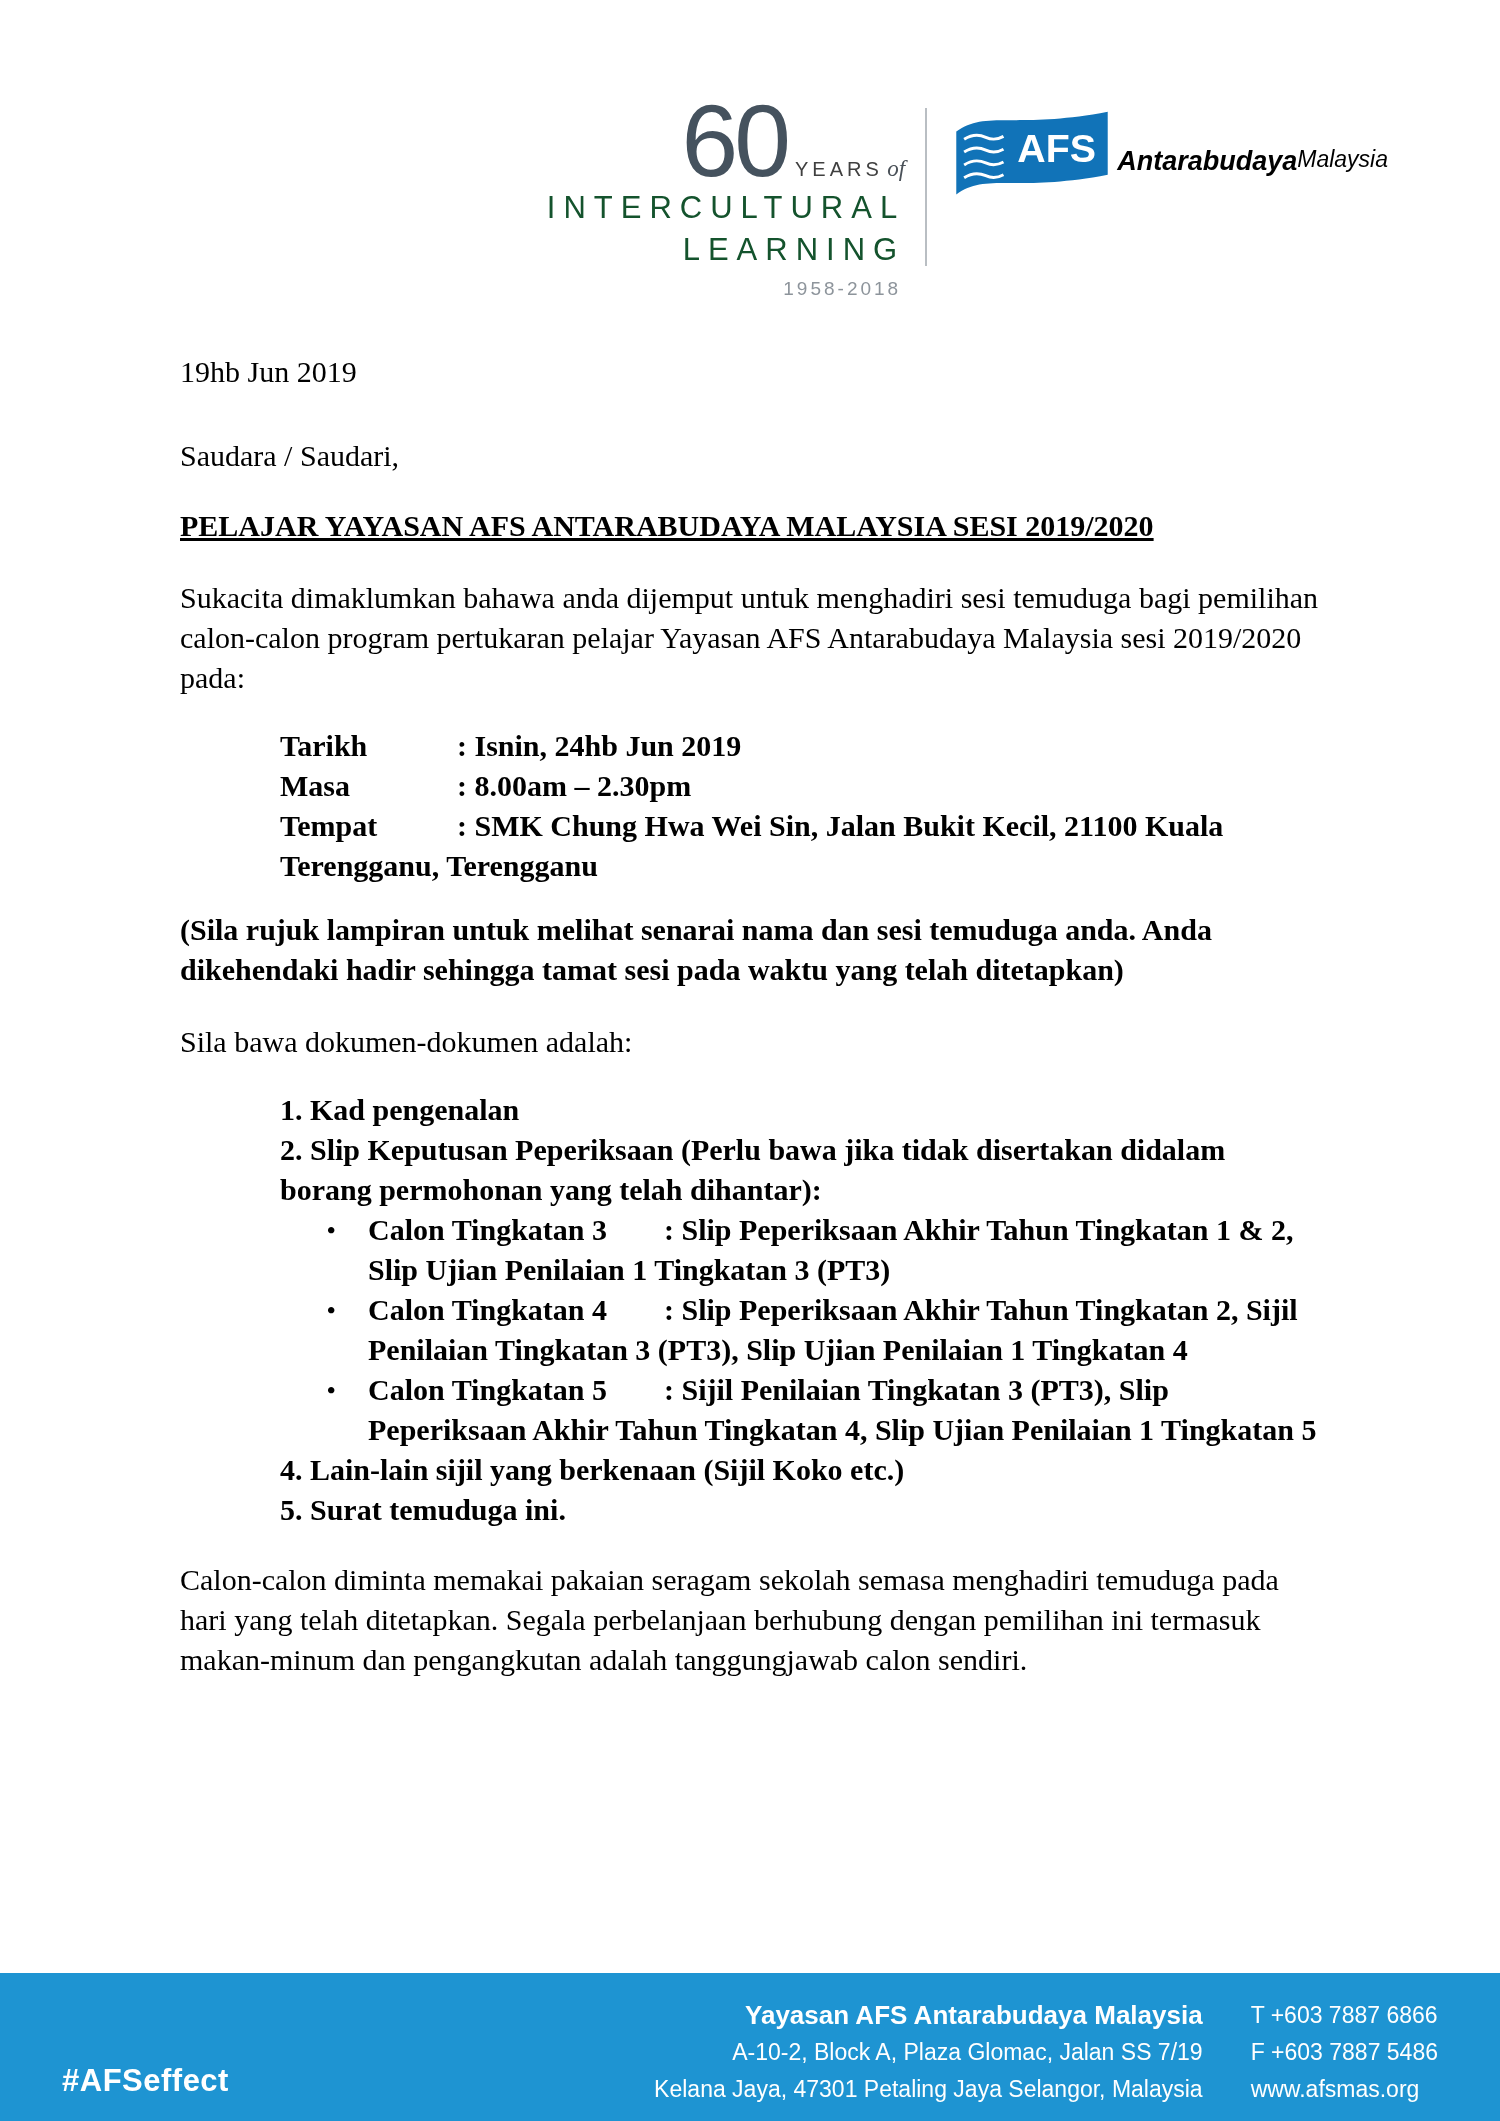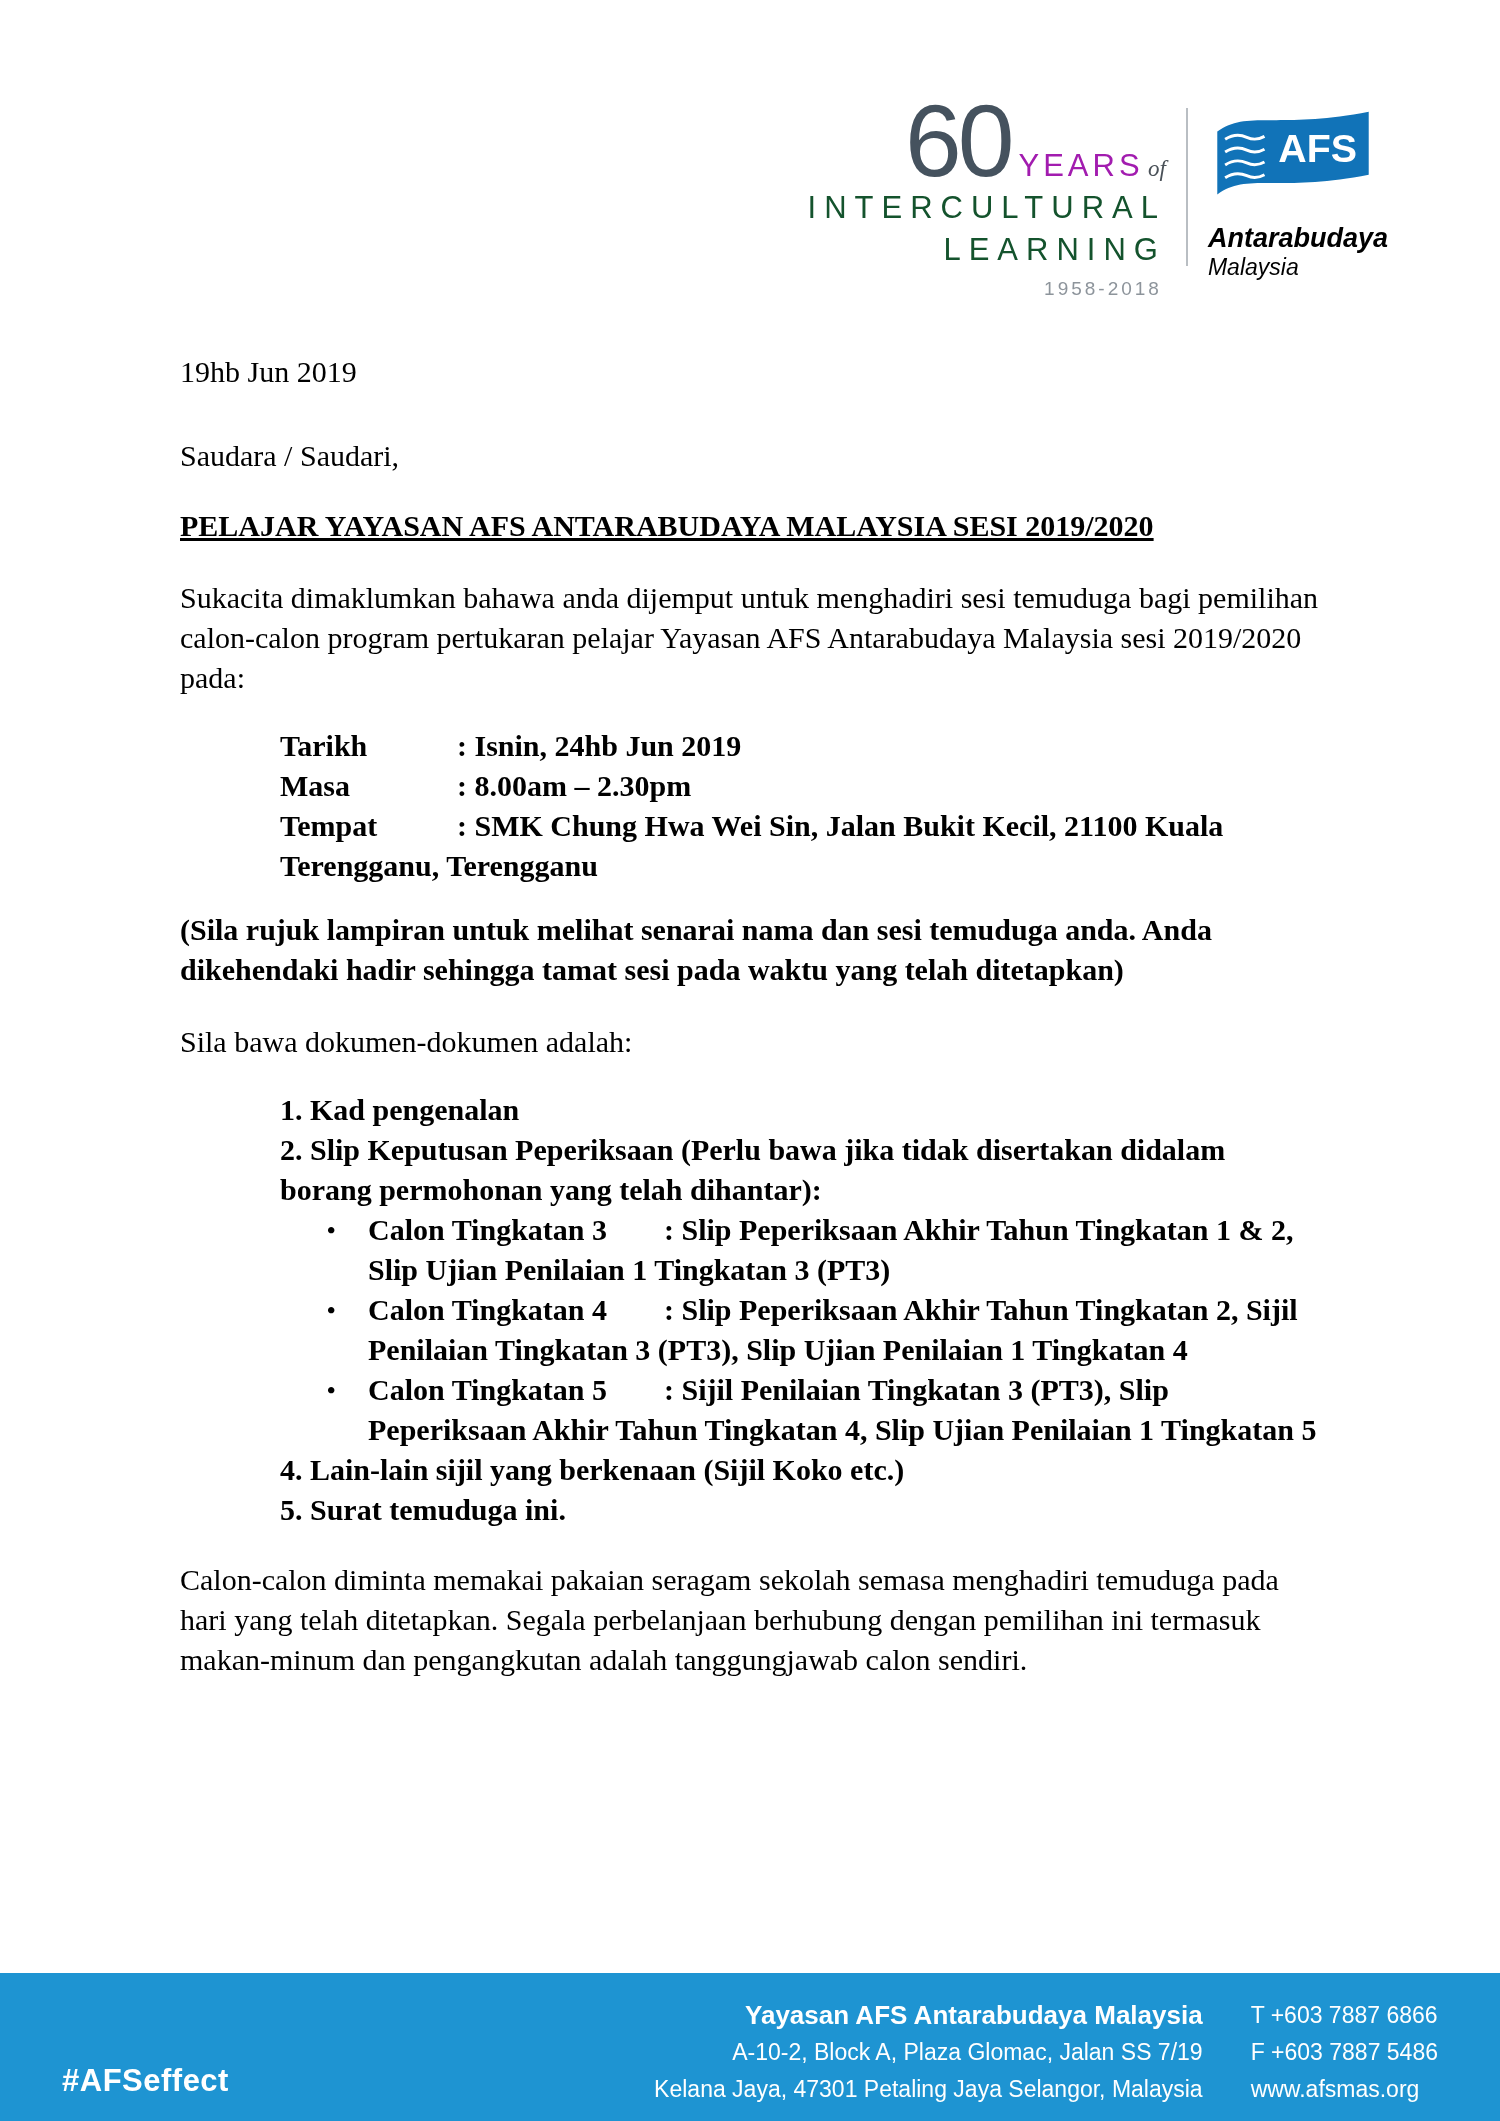--- a/index.html
+++ b/index.html
@@ -11,26 +11,26 @@
     margin: 0 auto; position: relative;
   }
   .content { flex: 1; padding: 0 180px; font-size: 30px; line-height: 40px; }
 
   
   .header { display: flex; justify-content: flex-end; align-items: flex-start;
             padding: 100px 112px 0 0; gap: 20px; }
   .years-block { text-align: right; font-family: "Liberation Sans", sans-serif; color: #4a5158; }
   .years-top { display: flex; justify-content: flex-end; align-items: baseline; gap: 8px; }
   .years-number { font-size: 102px; line-height: 0.82; letter-spacing: -4px; color: #45525e; font-weight: 400; }
-  .years-word { font-size: 31px; letter-spacing: 4px; color: #a21caf; }
+  .years-word { font-size: 20px; letter-spacing: 4px; color: #404040; }
   .years-of { font-family: "Liberation Serif", serif; font-style: italic; font-size: 23px; color: #4a5158; }
   .intercultural, .learning { font-size: 31px; letter-spacing: 8px; color: #14532d; margin-top: 6px; }
   .years-range { font-size: 19px; letter-spacing: 3px; color: #8d949b; margin-top: 10px; padding-right: 4px; }
   .logo-divider { width: 2px; height: 158px; background: #b9bec3; margin-top: 8px; flex: none; }
-  .afs-block { display: flex; flex-direction: column; align-items: flex-start; font-family: "Liberation Sans", sans-serif; }
+  .afs-block { display: flex; flex-direction: row; align-items: center; font-family: "Liberation Sans", sans-serif; }
   .afs-flag { width: 170px; height: 118px; }
   .afs-name { font-weight: bold; font-style: italic; font-size: 27px; line-height: 32px; margin-top: 4px; }
   .afs-country { font-style: italic; font-size: 23px; line-height: 27px; }
 
   
   .date { margin-top: 52px; }
   .salutation { margin-top: 44px; }
   .subject { margin-top: 30px; font-weight: bold; }
   .subject .u { text-decoration: underline; }
   .intro { margin-top: 32px; }

